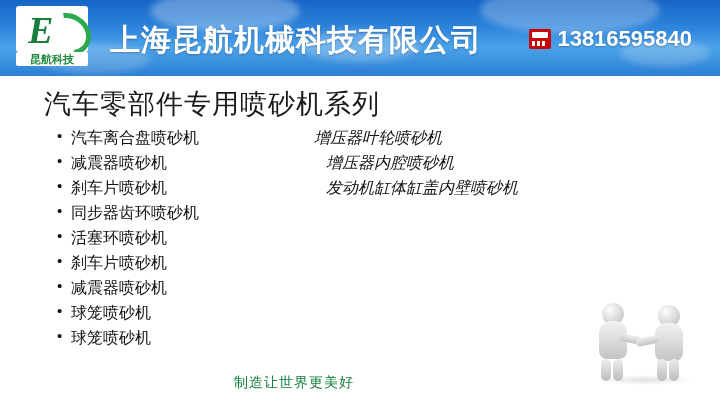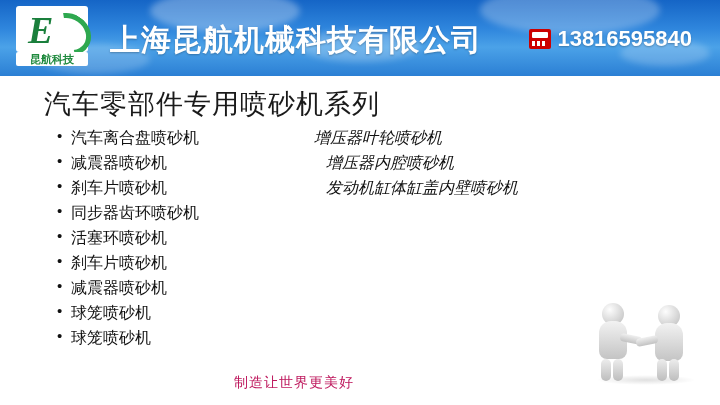--- a/index.html
+++ b/index.html
@@ -195,21 +195,21 @@
   }
 
   
   .footer-text {
     position: absolute;
     left: 0;
     top: 374px;
     width: 588px;
     text-align: center;
     font-size: 14px;
-    color: #be185d;
+    color: #15803d;
     letter-spacing: 1px;
   }
 
   
   .figures {
     position: absolute;
     right: 18px;
     bottom: 22px;
     width: 110px;
     height: 85px;

